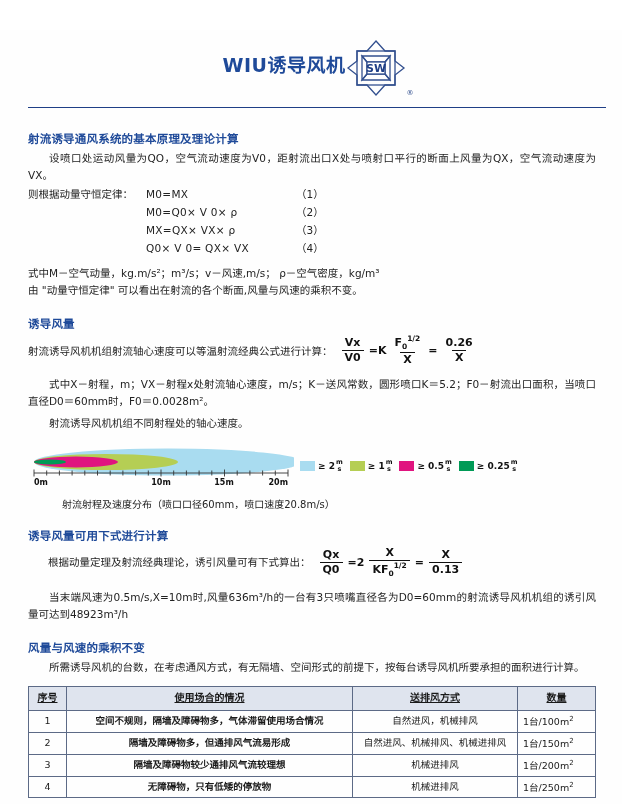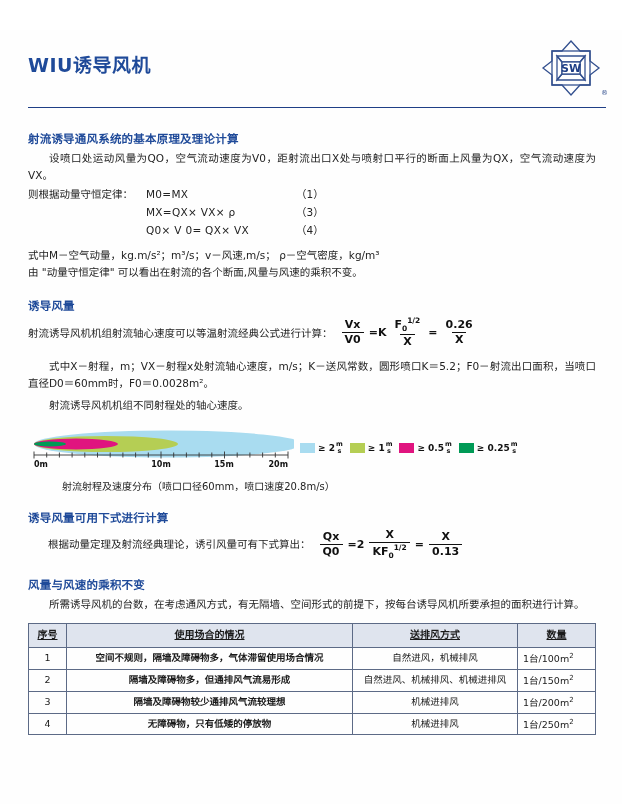--- a/index.html
+++ b/index.html
@@ -26,21 +26,21 @@
   }
 
   
   .header {
     position: relative;
     height: 78px;
     margin: 30px 16px 0 28px;
     border-bottom: 1.5px solid #1f3f86;
     display: flex;
     align-items: center;
-    justify-content: space-between;
+    justify-content: center;
   }
   .doc-title {
     font-size: 19px;
     font-weight: bold;
     color: #1f4a99;
     letter-spacing: 0.5px;
     line-height: 1;
     padding-bottom: 6px;
   }
   .logo-wrap {
@@ -227,20 +227,25 @@
 
     <div class="sec-head first">射流诱导通风系统的基本原理及理论计算</div>
 
     <p class="body-text indent">设喷口处运动风量为QO，空气流动速度为V0，距射流出口X处与喷射口平行的断面上风量为QX，空气流动速度为VX。</p>
 
     <div class="eq-block">
       <div class="eq-row">
         <span class="eq-lead">则根据动量守恒定律：</span>
         <span class="eq-body">M0=MX</span>
         <span class="eq-num">（1）</span>
+      </div>
+      <div class="eq-row">
+        <span class="eq-lead"></span>
+        <span class="eq-body">M0=Q0× V 0× ρ</span>
+        <span class="eq-num">（2）</span>
       </div>
       <div class="eq-row">
         <span class="eq-lead"></span>
         <span class="eq-body">MX=QX× VX× ρ</span>
         <span class="eq-num">（3）</span>
       </div>
       <div class="eq-row">
         <span class="eq-lead"></span>
         <span class="eq-body">Q0× V 0= QX× VX</span>
         <span class="eq-num">（4）</span>
@@ -371,20 +376,21 @@
           <span class="den">KF<sub class="sm">0</sub><sup class="sm">1/2</sup></span>
         </span>
         <span class="op">=</span>
         <span class="frac">
           <span class="num">X</span>
           <span class="den">0.13</span>
         </span>
       </span>
     </div>
 
+    <p class="body-text indent" style="margin-top:11px">当末端风速为0.5m/s,X=10m时,风量636m³/h的一台有3只喷嘴直径各为D0=60mm的射流诱导风机机组的诱引风量可达到48923m³/h</p>
 
     <div class="sec-head">风量与风速的乘积不变</div>
 
     <p class="body-text indent">所需诱导风机的台数，在考虑通风方式，有无隔墙、空间形式的前提下，按每台诱导风机所要承担的面积进行计算。</p>
 
     <table class="data-table">
       <thead>
         <tr>
           <th>序号</th>
           <th>使用场合的情况</th>

